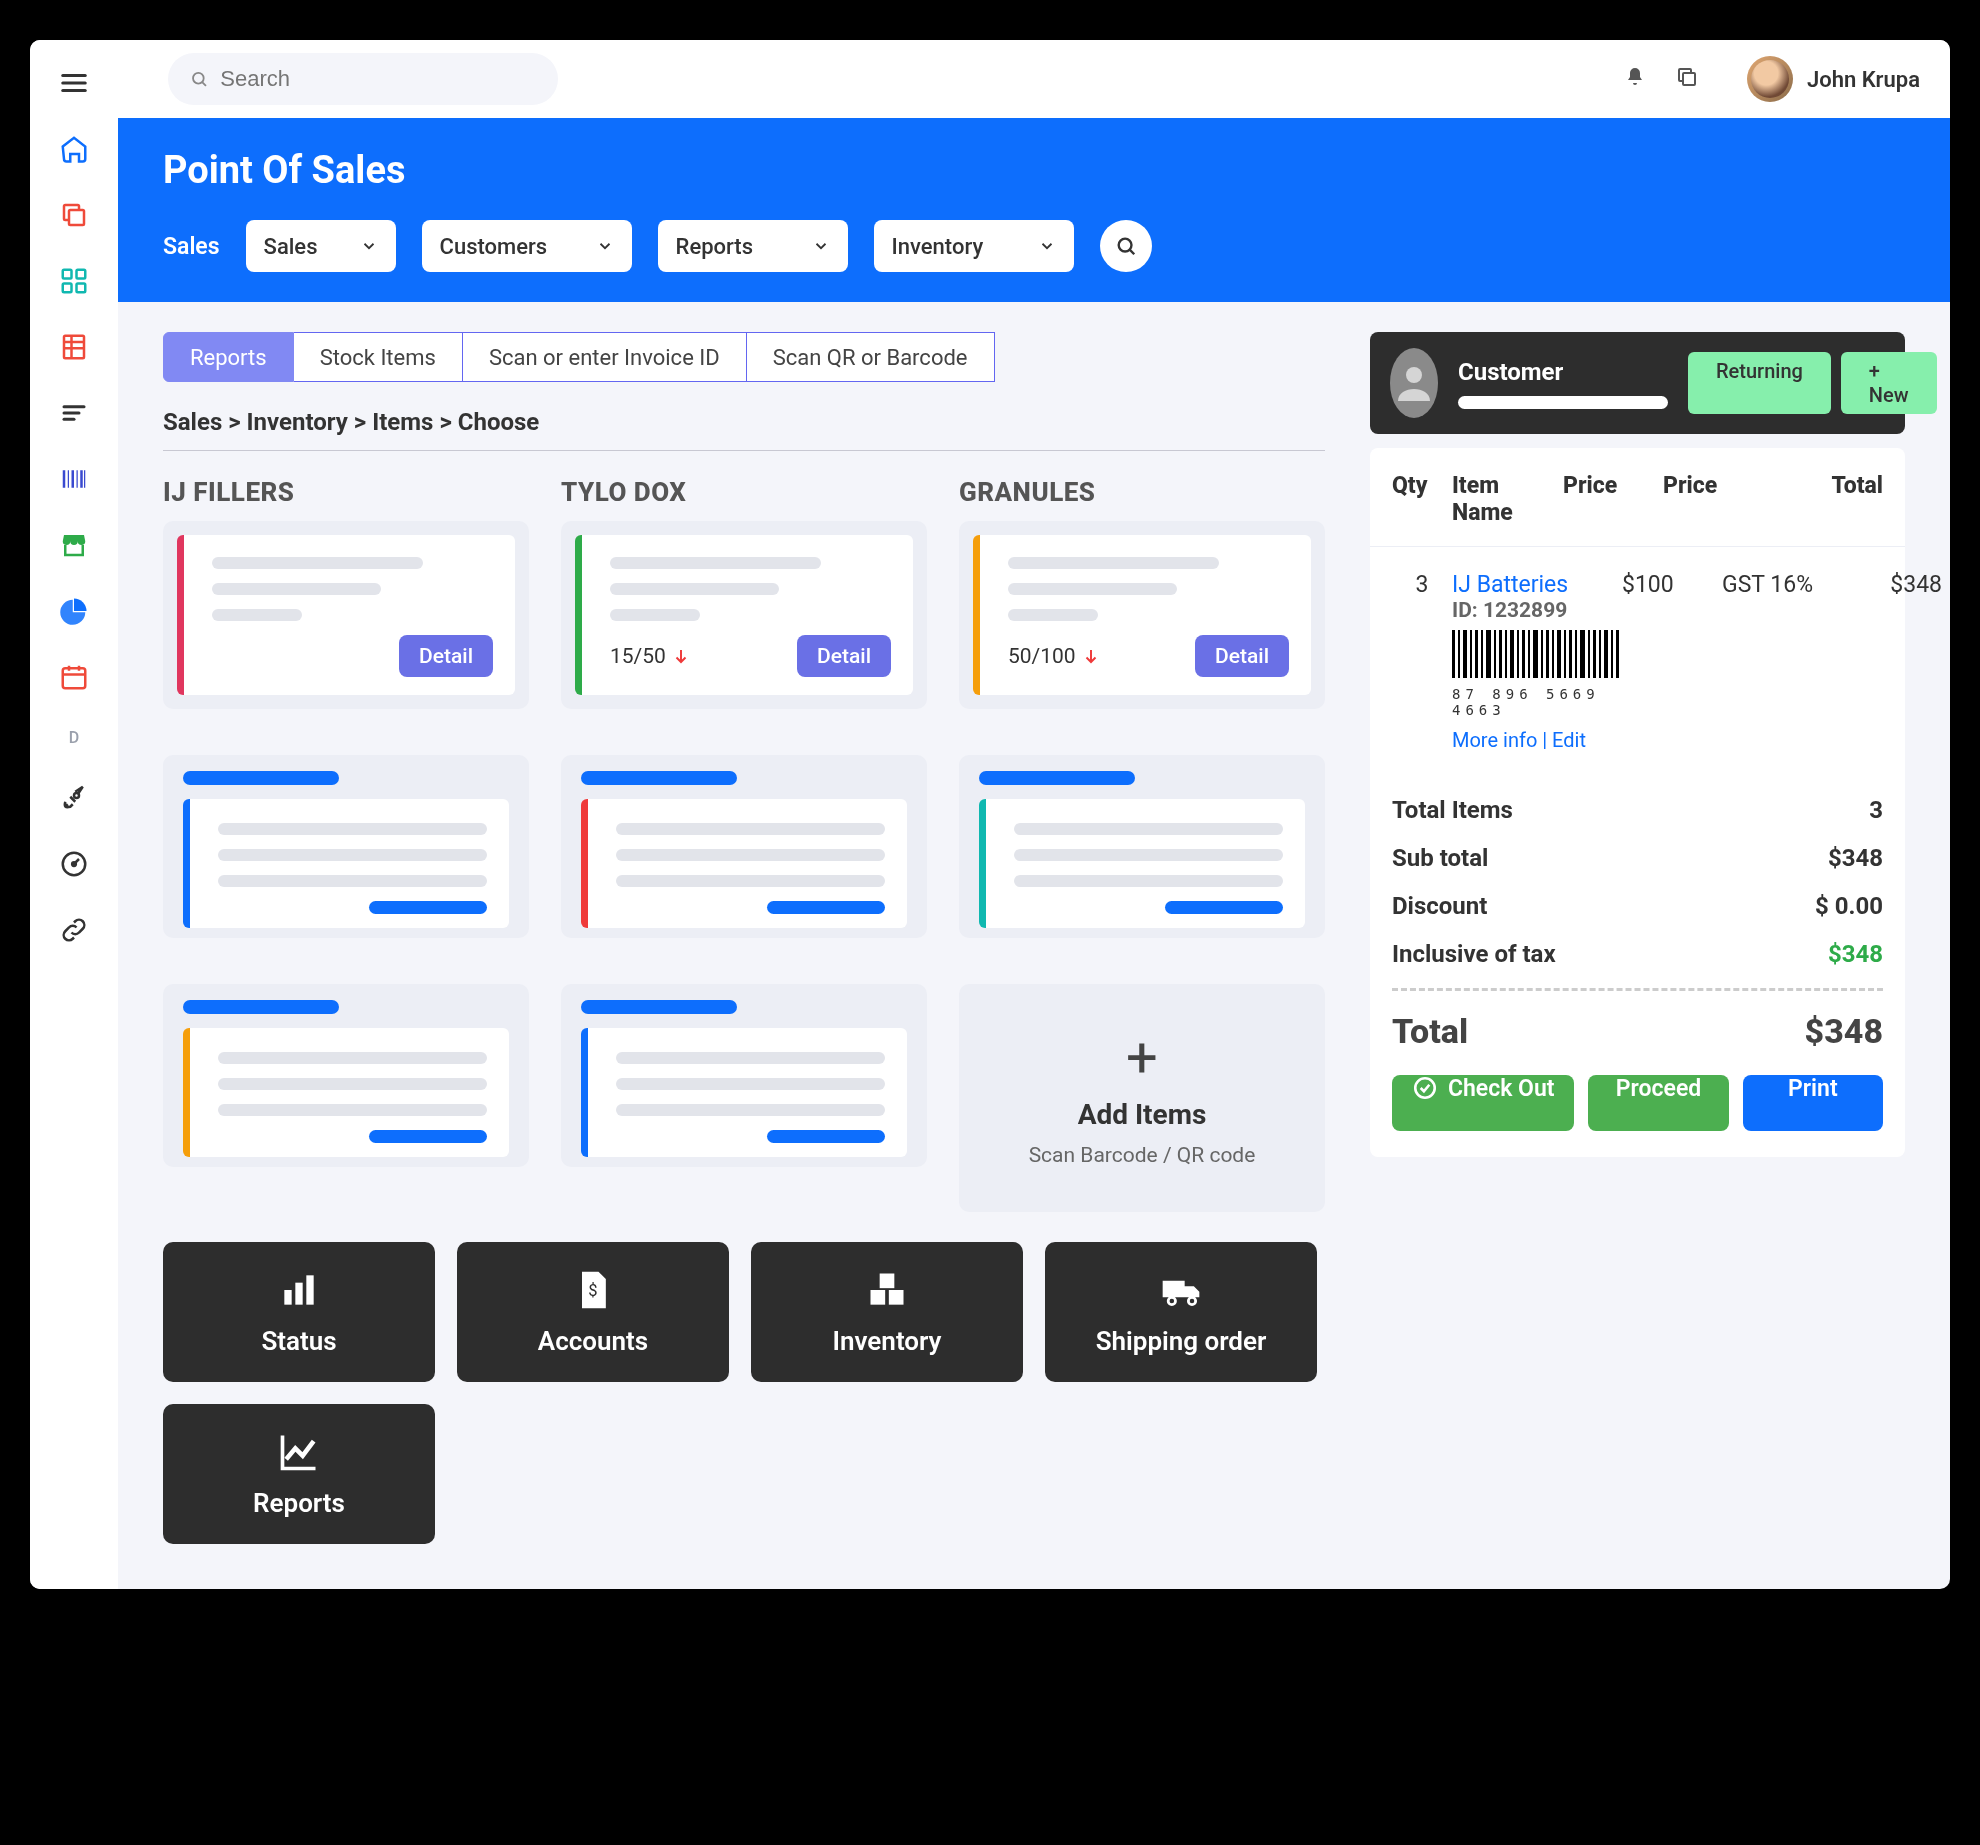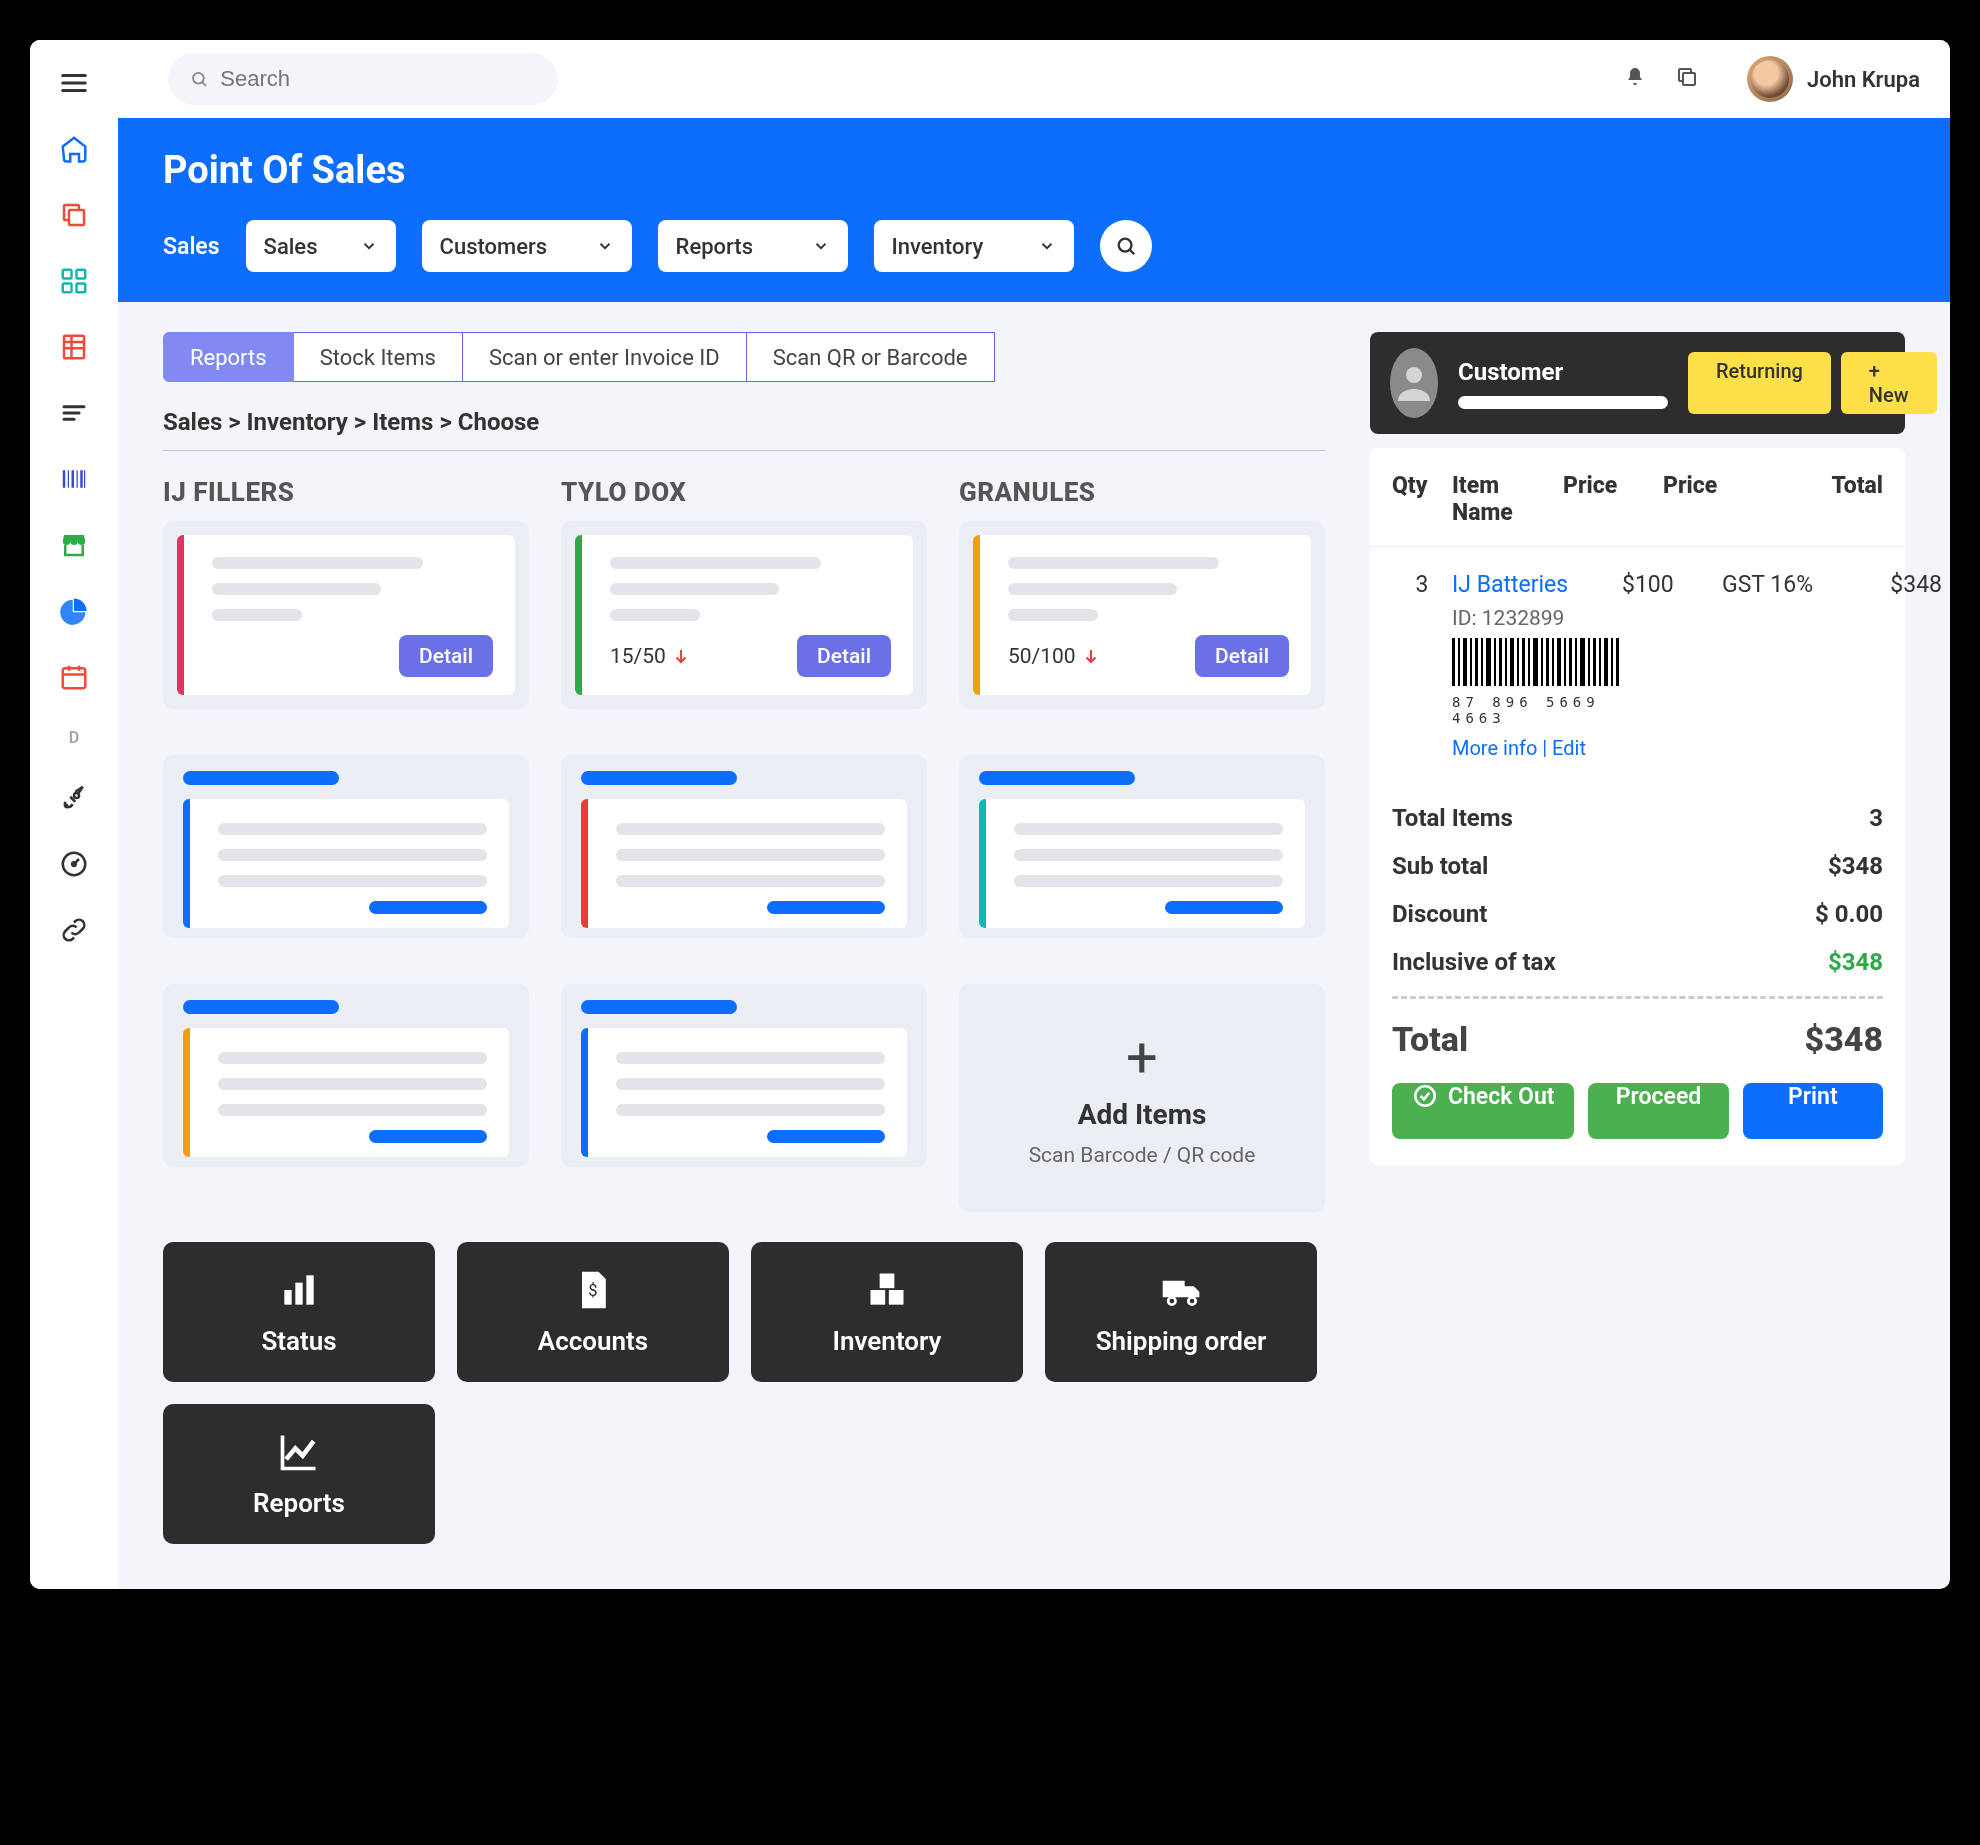--- a/index.html
+++ b/index.html
@@ -74,27 +74,27 @@
   .tile svg { width: 44px; height: 44px; fill: #fff; }
   .tile-label { font-size: 26px; font-weight: 600; }
   
   .cust-header { background: #2d2d2d; color: #fff; border-radius: 8px; padding: 16px 20px; display: flex; align-items: center; gap: 20px; }
   .cust-avatar { width: 70px; height: 70px; border-radius: 50%; background: #8a8a8a; display: flex; align-items: center; justify-content: center; }
   .cust-avatar svg { width: 48px; height: 48px; fill: #d5d5d5; }
   .cust-meta { flex: 1; }
   .cust-meta .lbl { font-size: 24px; font-weight: 700; }
   .cust-meta .bar { height: 13px; width: 210px; background: #fff; border-radius: 7px; margin-top: 10px; }
   .cust-btns { display: flex; gap: 10px; }
-  .cust-btn { background: #fde047; color: #333; border-radius: 6px; padding: 7px 28px; font-size: 20px; font-weight: 500; cursor: pointer; }
+  .cust-btn { background: #86efac; color: #333; border-radius: 6px; padding: 7px 28px; font-size: 20px; font-weight: 500; cursor: pointer; }
   
   .cart { background: #fff; border-radius: 8px; margin-top: 14px; padding: 0; }
   .cart-head { display: grid; grid-template-columns: 60px 1fr 100px 120px 100px; padding: 24px 22px 20px 22px; font-size: 23px; font-weight: 800; color: #333; border-bottom: 1.5px solid #eceef5; }
   .cart-row { display: grid; grid-template-columns: 60px 1fr 100px 120px 100px; padding: 24px 22px; font-size: 23px; color: #333; align-items: start; }
   .cart-row .itm a { color: #0d6efd; text-decoration: none; cursor: pointer; }
-  .cart-row .sub { font-size: 21px; color: #666; margin-top: 8px; }
+  .cart-row .sub { font-size: 21px; color: #666; margin-top: 0; font-weight: bold; }
   .bar-code { margin-top: 8px; }
   .bar-code svg { width: 170px; height: 48px; }
   .bc-text { font-size: 14px; letter-spacing: 5px; color: #333; margin-top: 2px; font-family: monospace; }
   .cart-links { margin-top: 10px; font-size: 20px; }
   .cart-links a { color: #0d6efd; text-decoration: none; cursor: pointer; }
   
   .summary { padding: 10px 22px 26px 22px; }
   .sum-row { display: flex; justify-content: space-between; font-size: 24px; color: #333; padding: 10px 0; font-weight: 700; }
   .sum-row.normal { font-weight: 700; }
   .sum-row .green { color: #2eab49; }

